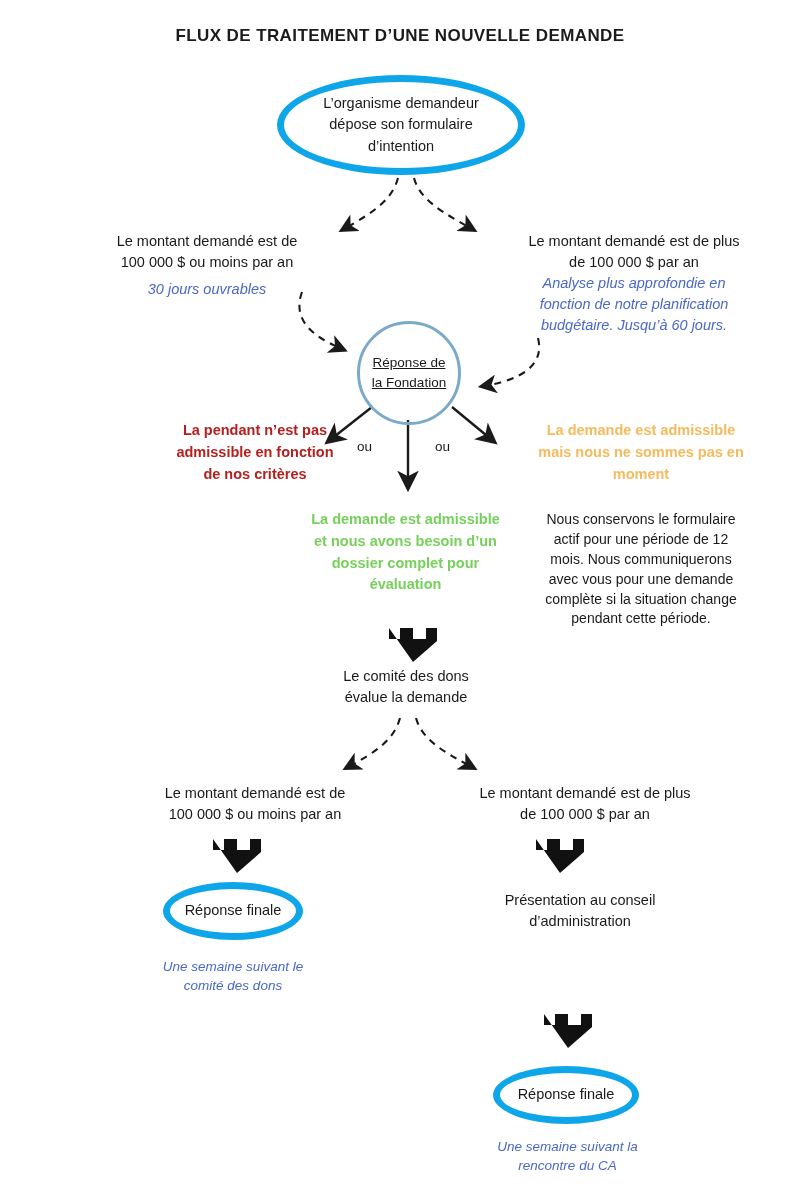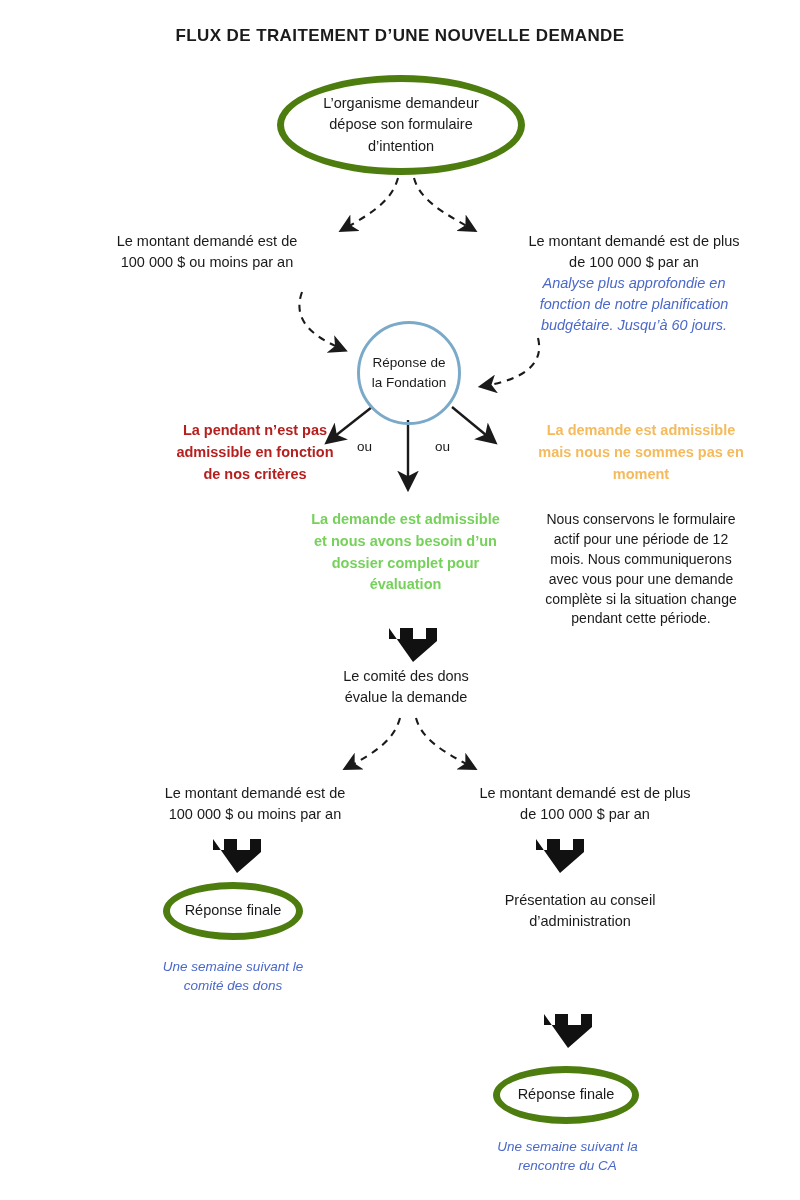--- a/index.html
+++ b/index.html
@@ -17,37 +17,38 @@
   .title{
     position:absolute;left:0;top:26px;width:800px;
     text-align:center;
     font-size:17px;font-weight:bold;letter-spacing:.4px;
     color:#1b1b1b;
   }
 
   
   .oval{
     position:absolute;
-    border:7px solid #4d7c0f;
+    border:7px solid #0ea5e9;
     border-radius:50%/50%;
     box-sizing:border-box;
     display:flex;align-items:center;justify-content:center;
     text-align:center;
     background:transparent;
   }
   .oval-text{font-size:14.5px;line-height:1.45;color:#1a1a1a;}
 
   .circle{
     position:absolute;
     border:3px solid #7BAAC8;
     border-radius:50%;
     box-sizing:border-box;
     display:flex;align-items:center;justify-content:center;
     text-align:center;
     background:transparent;
+    text-decoration:underline;
   }
   .circle-text{font-size:13.5px;line-height:1.5;color:#1a1a1a;}
 
   
   .tblock{position:absolute;text-align:center;}
   .plain{font-size:14.5px;line-height:1.45;color:#1a1a1a;}
   .note{font-size:14.5px;line-height:1.45;color:#4a68c8;font-style:italic;}
   .small-note{font-size:13.5px;line-height:1.42;color:#4a68c8;font-style:italic;}
   .para{font-size:14px;line-height:1.42;color:#1a1a1a;text-align:center;}
   .red{font-size:14.5px;line-height:1.5;font-weight:bold;color:#B5201F;}
@@ -106,20 +107,21 @@
     <div class="oval-text">
       <div>L’organisme demandeur</div>
       <div>dépose son formulaire</div>
       <div>d’intention</div>
     </div>
   </div>
 
   <div class="tblock" style="left:82px;top:231px;width:250px;">
     <div class="plain">Le montant demandé est de</div>
     <div class="plain">100 000 $ ou moins par an</div>
+    <div class="note" style="margin-top:6px;">30 jours ouvrables</div>
   </div>
 
   <div class="tblock" style="left:500px;top:231px;width:268px;">
     <div class="plain">Le montant demandé est de plus</div>
     <div class="plain">de 100 000 $ par an</div>
     <div class="note">Analyse plus approfondie en</div>
     <div class="note">fonction de notre planification</div>
     <div class="note">budgétaire. Jusqu’à 60 jours.</div>
   </div>
 

